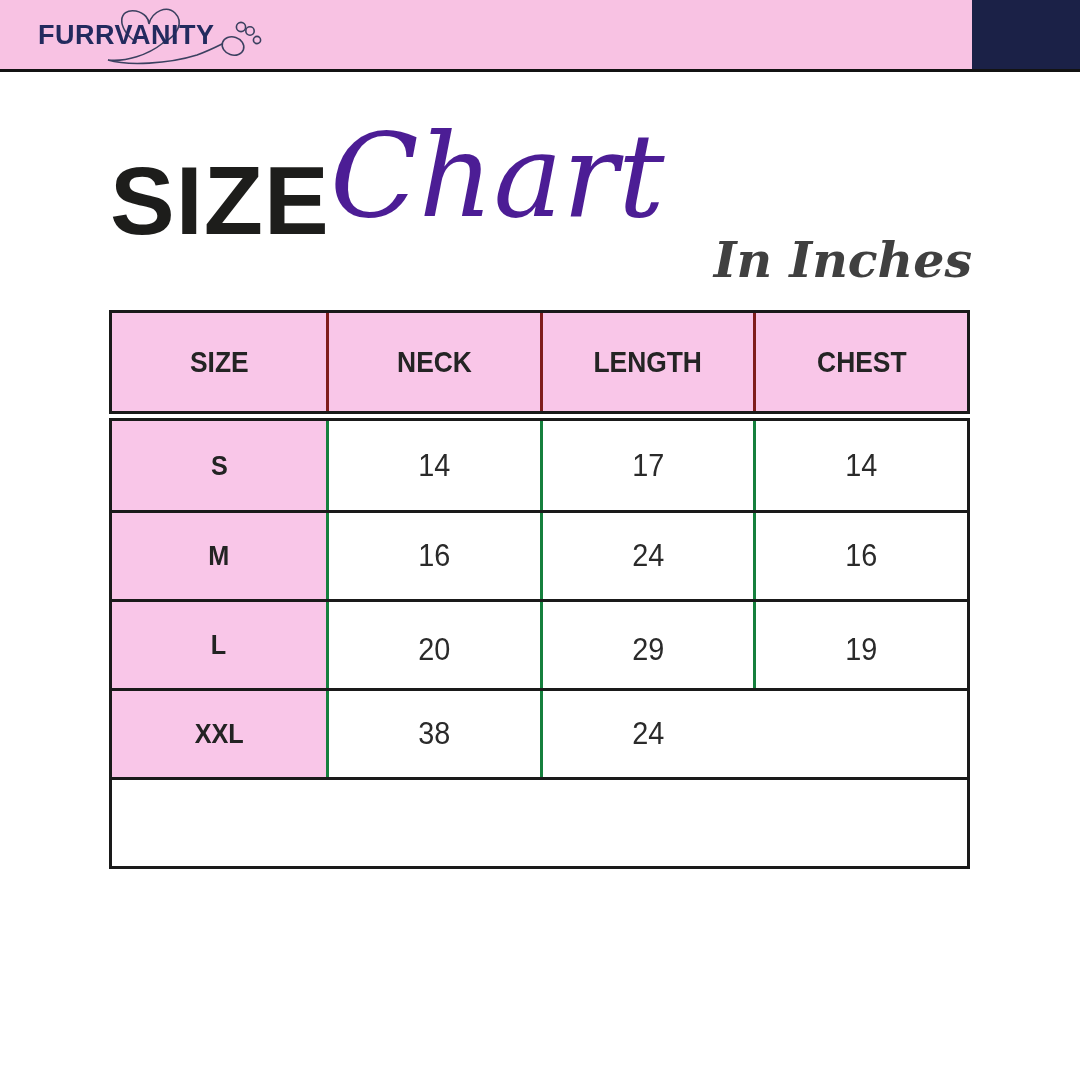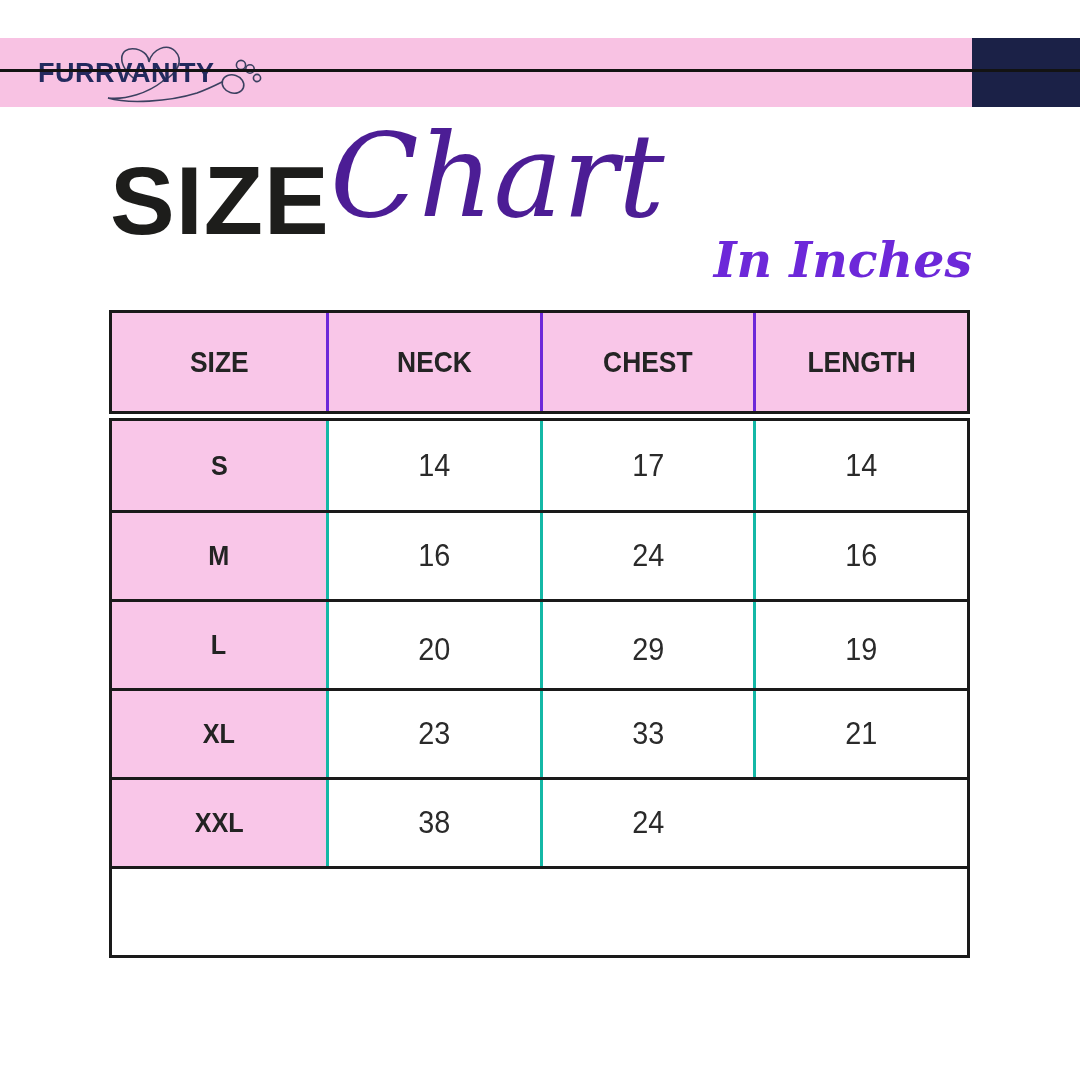--- a/index.html
+++ b/index.html
@@ -10,21 +10,20 @@
     font-family: "Liberation Sans", sans-serif;
     overflow: hidden;
   }
 
   
   .topbar {
     position: absolute;
     left: 0; top: 0;
     width: 1080px; height: 69px;
     background: #f8c2e3;
-    margin-top: 38px;
   }
   .bar-divider {
     position: absolute;
     left: 0; top: 69px;
     width: 1080px; height: 3px;
     background: #131313;
   }
   .accent-block {
     position: absolute;
     right: 0; top: 0;
@@ -69,21 +68,21 @@
     color: #4c1d95;
     line-height: 1;
   }
   .unit-note {
     position: absolute;
     right: 108px; top: 236px;
     font-family: "DejaVu Serif", serif;
     font-style: italic;
     font-weight: bold;
     font-size: 49px;
-    color: #6d28d9;
+    color: #404040;
     line-height: 1;
   }
 
   
   .size-table {
     position: absolute;
     left: 109px; top: 310px;
     width: 861px;
   }
   .thead {
@@ -95,37 +94,37 @@
     margin-bottom: 4px;
   }
   .thead .hcell {
     display: flex;
     align-items: center;
     justify-content: center;
     font-weight: bold;
     font-size: 30px;
     color: #242424;
   }
-  .thead .hcell + .hcell { border-left: 3px solid #6d28d9; }
+  .thead .hcell + .hcell { border-left: 3px solid #7f1d1d; }
   .thead .hcell span { display: inline-block; transform: scaleX(0.88); }
 
   .tbody { border: 3px solid #1a1a1a; }
   .row {
     display: grid;
     grid-template-columns: repeat(4, 1fr);
     height: 89px;
   }
   .row + .row { border-top: 3px solid #1a1a1a; }
   .row .cell {
     display: flex;
     align-items: center;
     justify-content: center;
     background: #ffffff;
   }
-  .row .cell + .cell { border-left: 3px solid #14b8a6; }
+  .row .cell + .cell { border-left: 3px solid #15803d; }
   .row .cell.size-label {
     background: #f9c6e8;
     font-weight: bold;
     font-size: 28px;
     color: #232323;
   }
   .row .cell.size-label span { display: inline-block; transform: scaleX(0.9); }
   .val {
     display: inline-block;
     font-size: 31px;
@@ -170,24 +169,24 @@
 
 <section class="size-table">
   <div class="thead">
     <div class="hcell">
         <span>SIZE</span>
       </div>
     <div class="hcell">
         <span>NECK</span>
       </div>
     <div class="hcell">
+        <span>LENGTH</span>
+      </div>
+    <div class="hcell">
         <span>CHEST</span>
-      </div>
-    <div class="hcell">
-        <span>LENGTH</span>
       </div>
   </div>
   <div class="tbody">
     <div class="row">
       <div class="cell size-label">
           <span>S</span>
         </div>
       <div class="cell">
           <span class="val">14</span>
         </div>
@@ -221,34 +220,20 @@
         </div>
       <div class="cell">
           <span class="val">29</span>
         </div>
       <div class="cell">
           <span class="val">19</span>
         </div>
     </div>
     <div class="row">
       <div class="cell size-label">
-          <span>XL</span>
-        </div>
-      <div class="cell">
-          <span class="val">23</span>
-        </div>
-      <div class="cell">
-          <span class="val">33</span>
-        </div>
-      <div class="cell">
-          <span class="val">21</span>
-        </div>
-    </div>
-    <div class="row">
-      <div class="cell size-label">
           <span>XXL</span>
         </div>
       <div class="cell">
           <span class="val">38</span>
         </div>
       <div class="cell">
           <span class="val">24</span>
         </div>
     </div>
     <div class="row">

